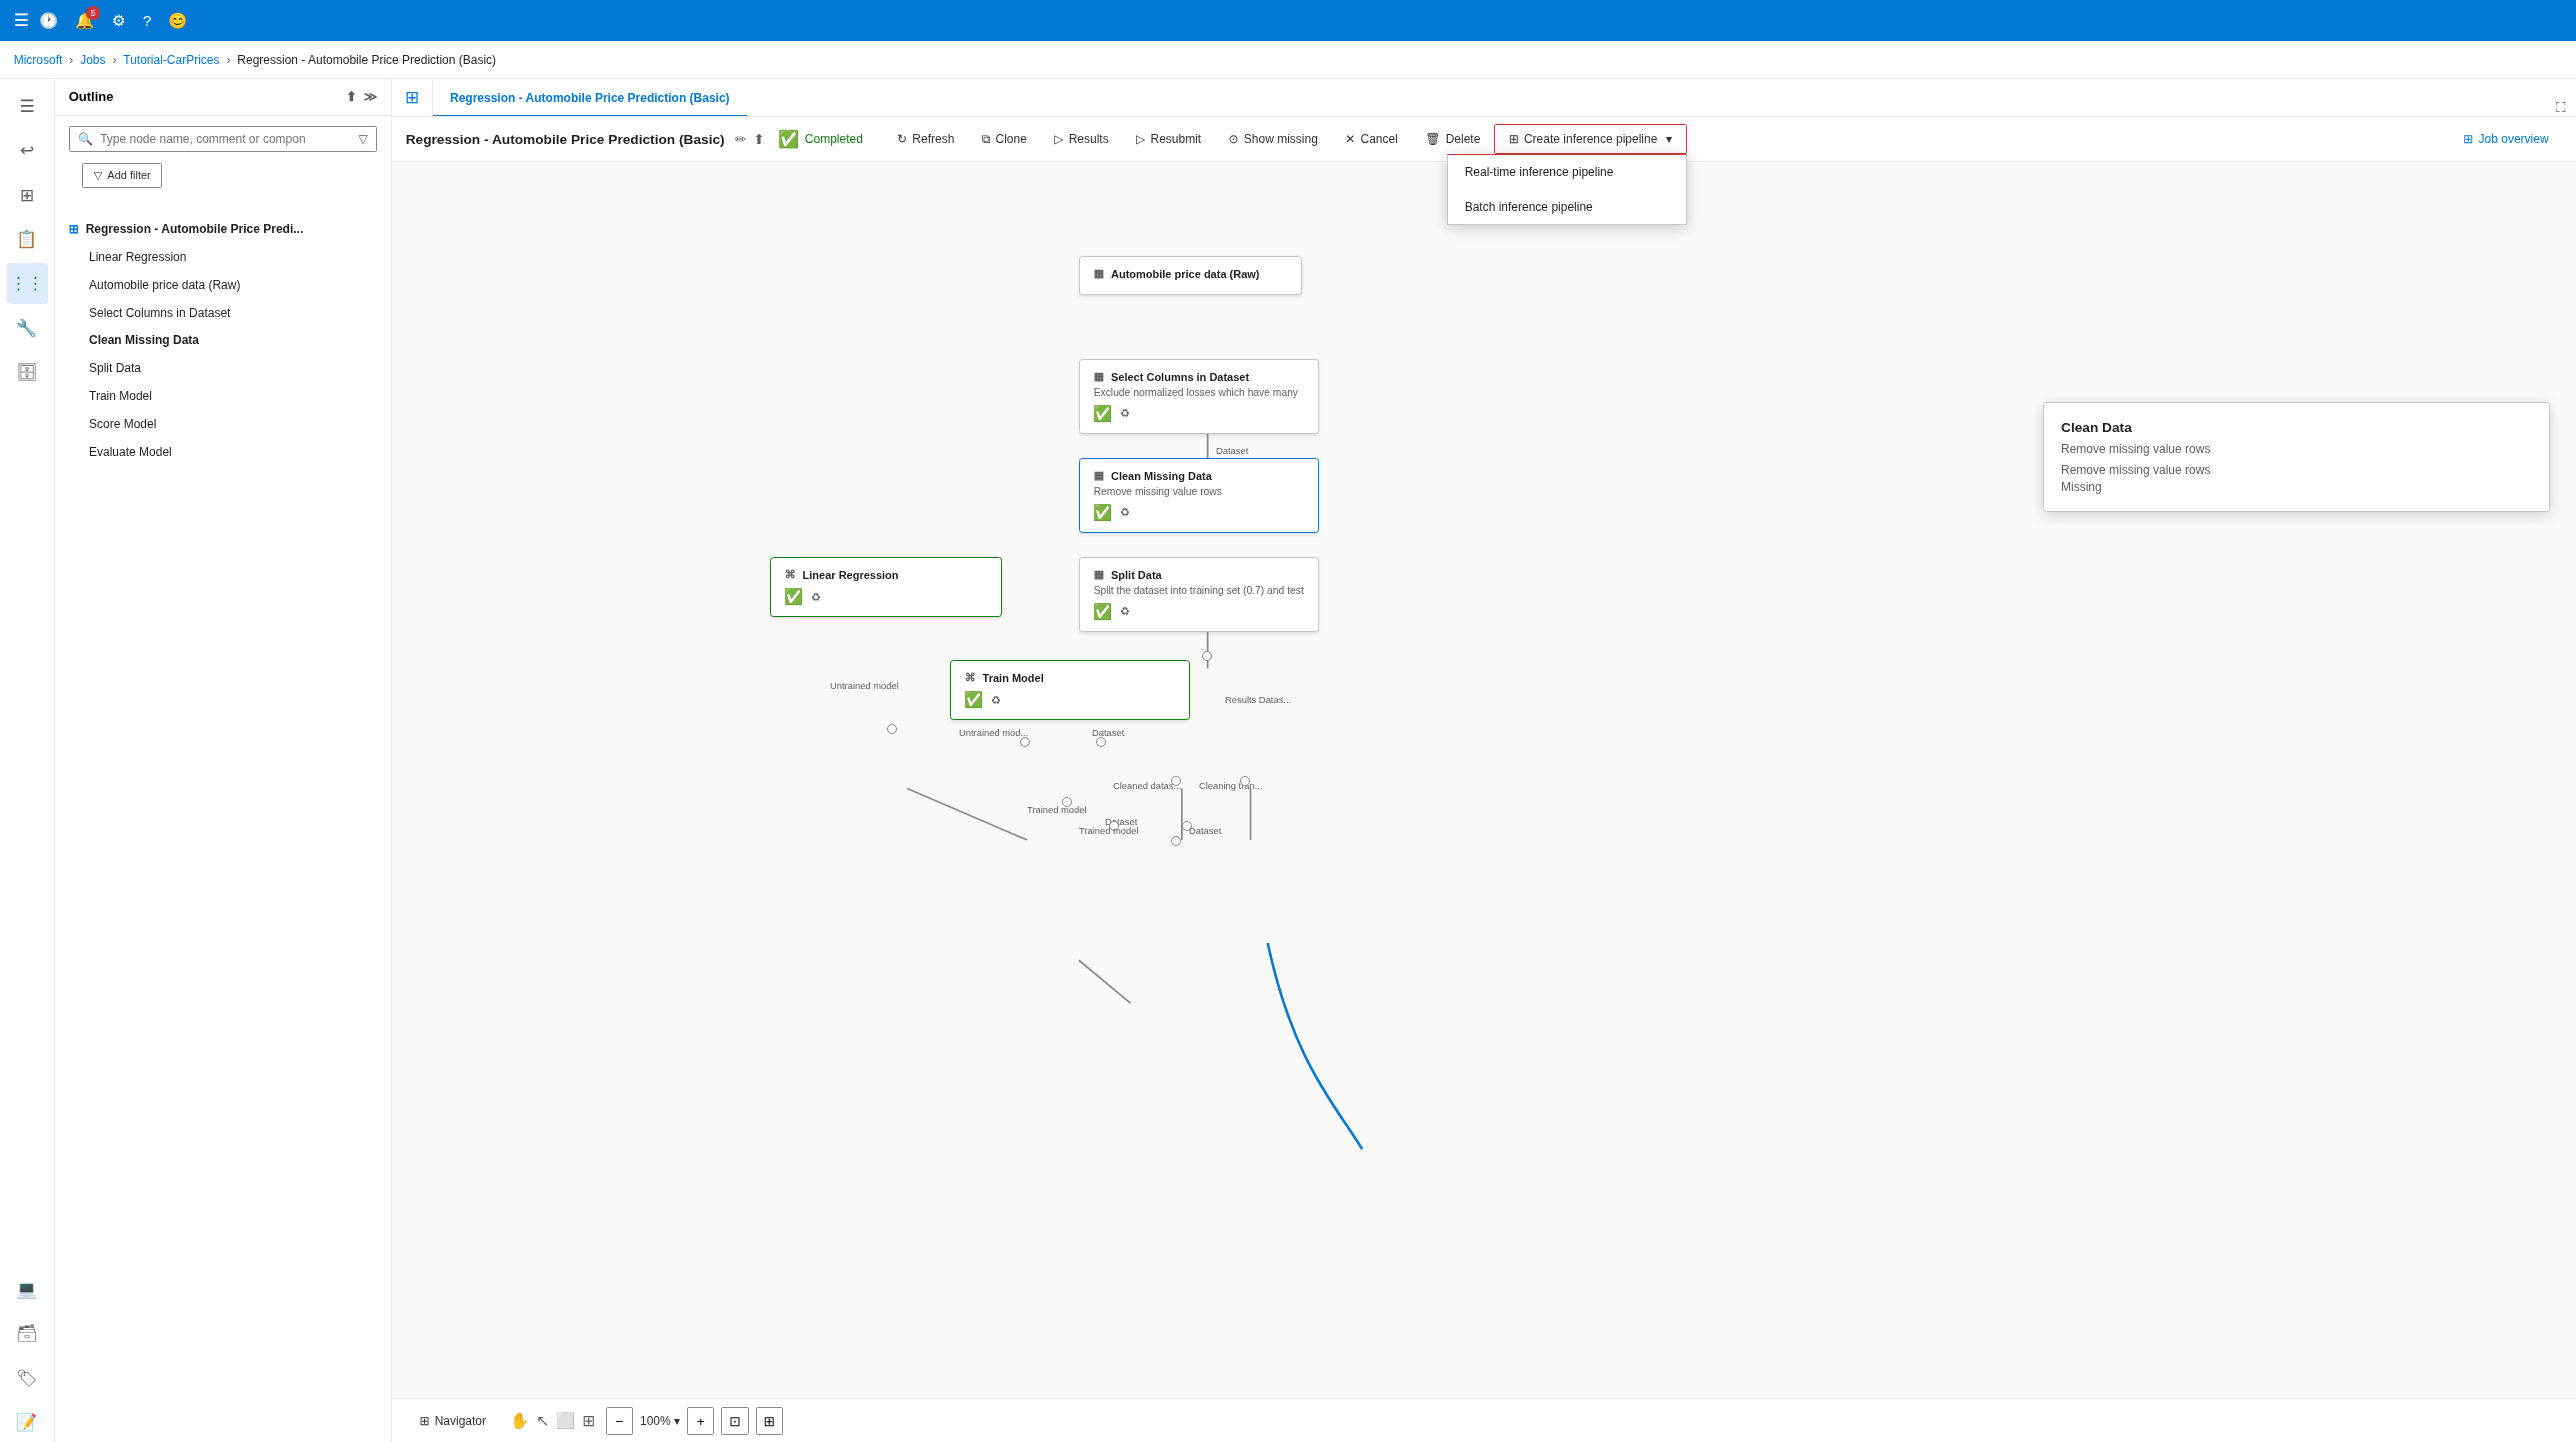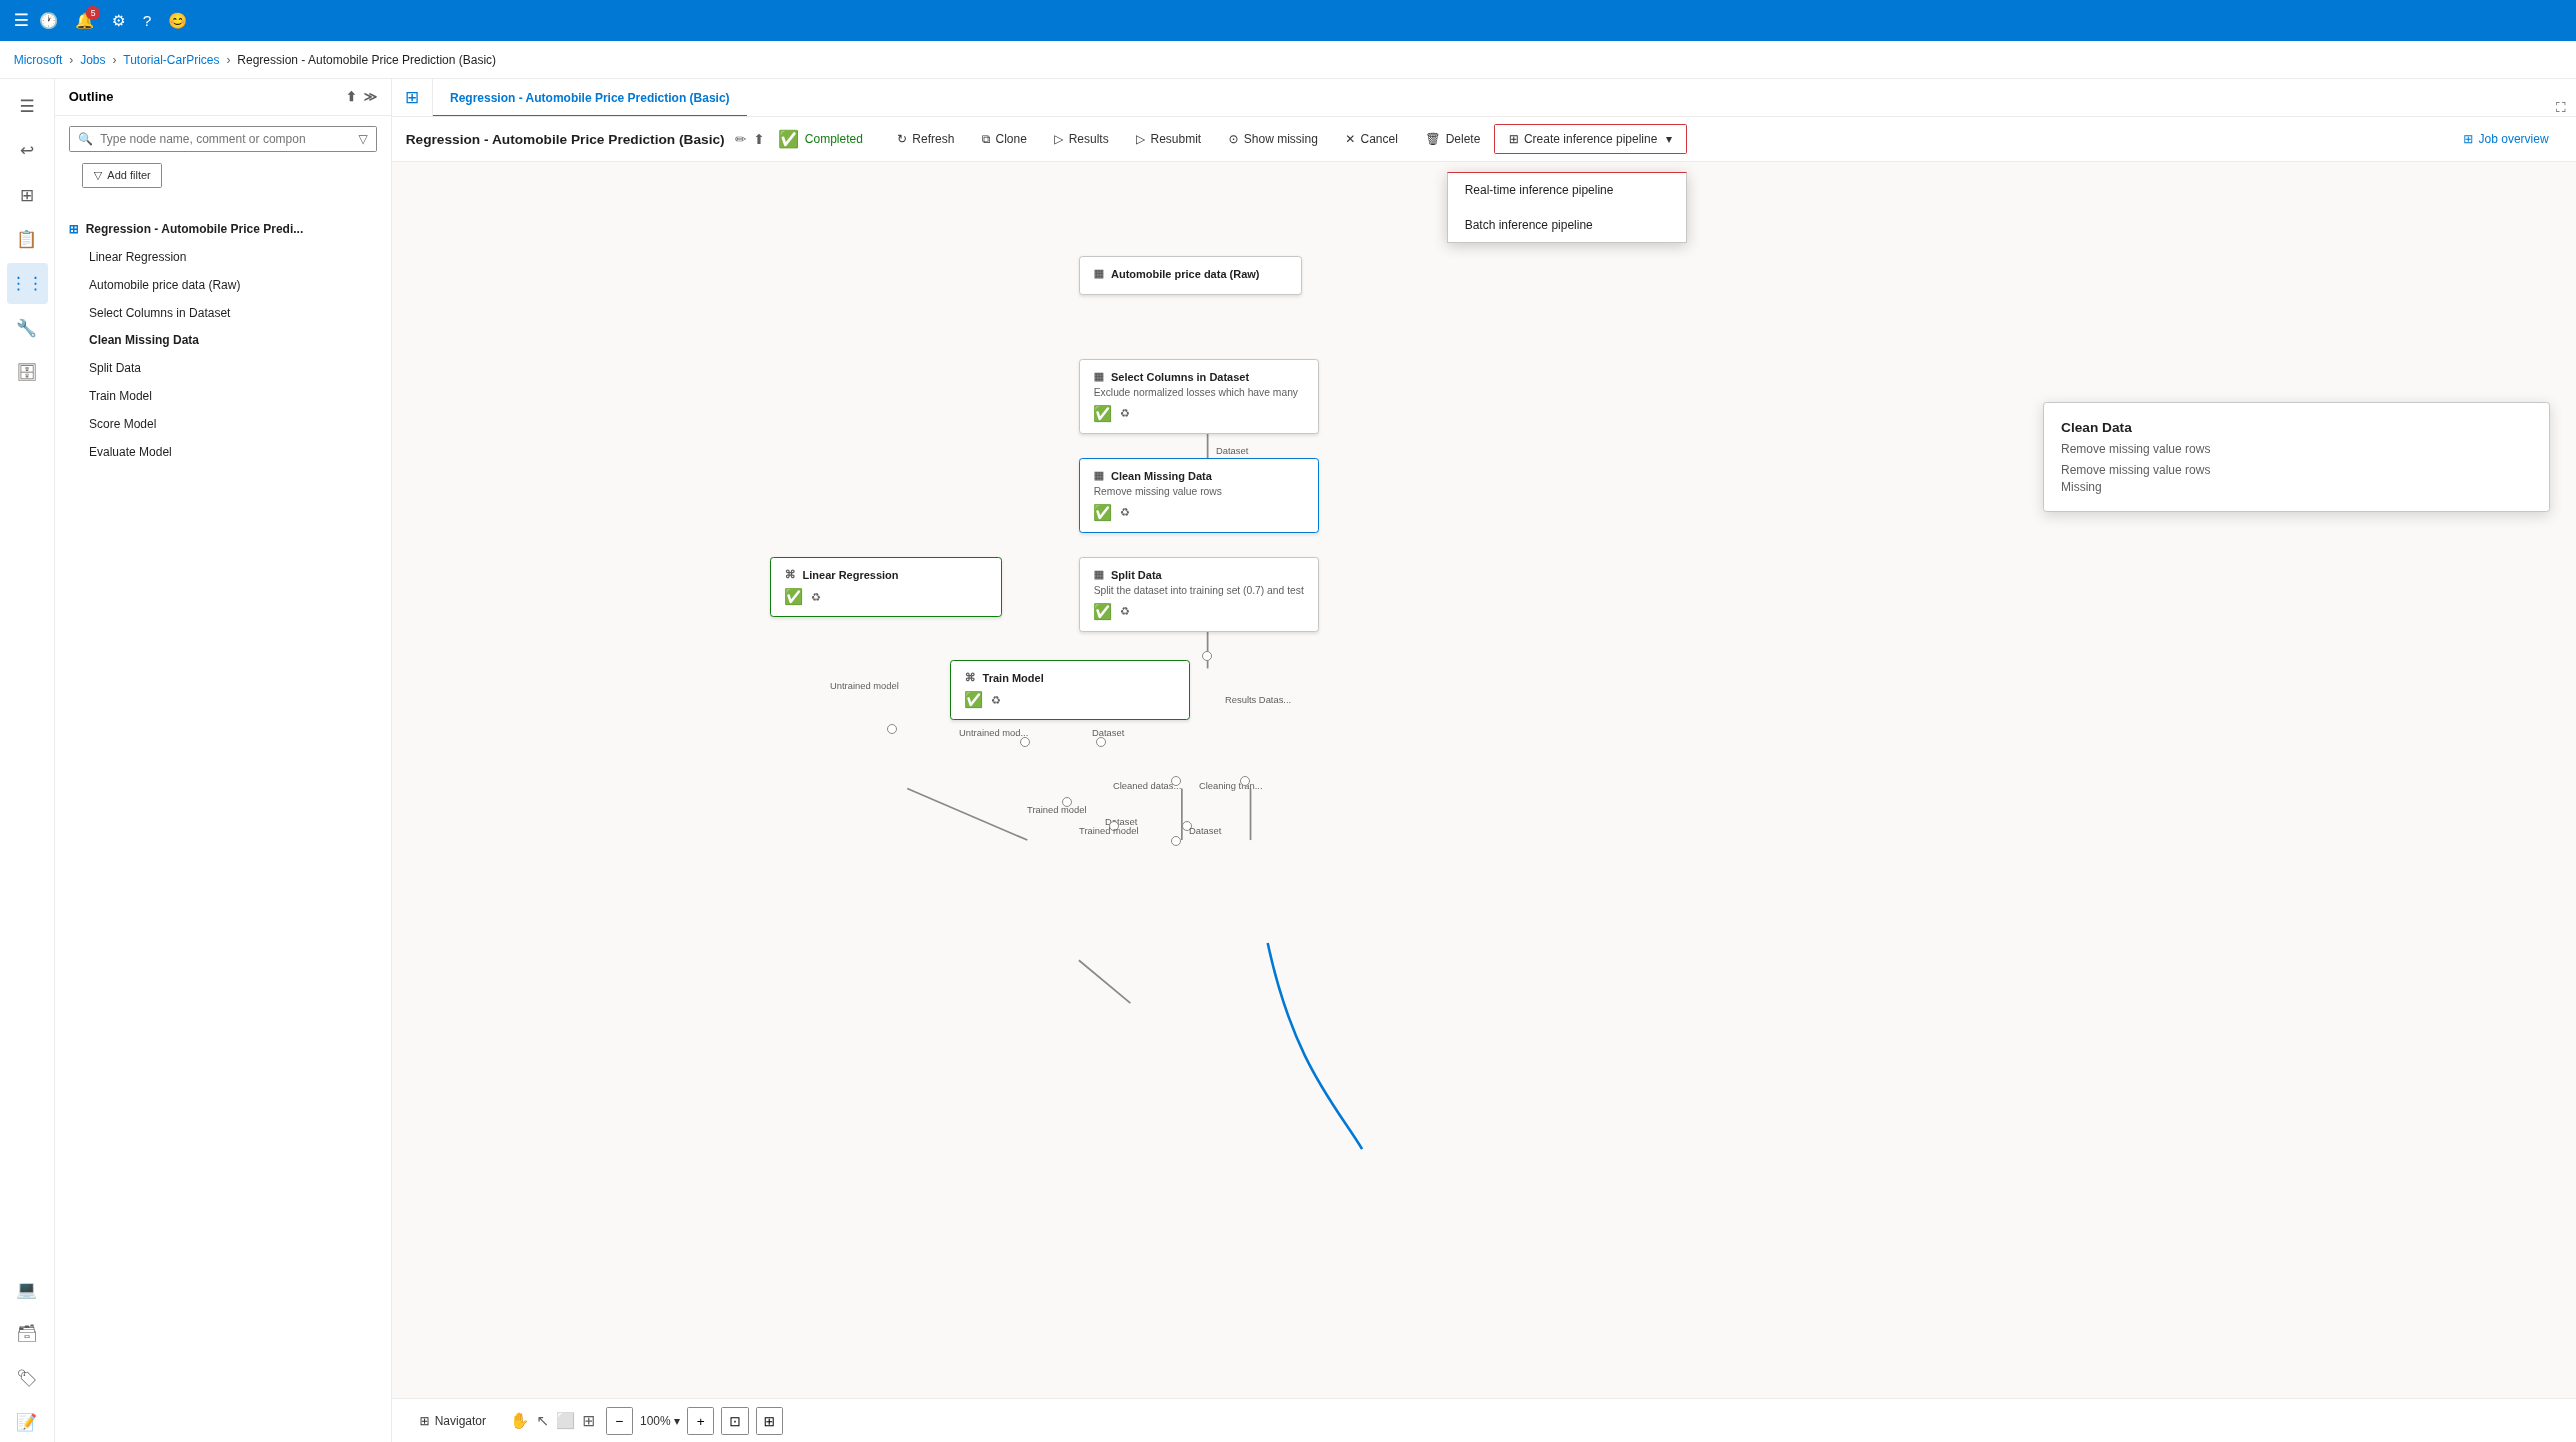--- a/index.html
+++ b/index.html
@@ -265,21 +265,20 @@
     .create-dropdown-container {
       position: absolute;
       top: 100%;
       right: 0;
       background: white;
       border: 0.9px solid #c8c6c4;
       box-shadow: 0 3.4px 13.7px rgba(0,0,0,0.2);
       z-index: 999;
       min-width: 240px;
       border-top: 1.7px solid #d13438;
-      margin-top: 18px;
     }
   </style>
 </head>
 <body>
 
 <div class="topbar">
   <span style="font-size:17px; cursor:pointer;">☰</span>
   <div class="topbar-icons">
     <span class="topbar-icon">🕐</span>
     <span class="topbar-icon" style="position:relative;">

